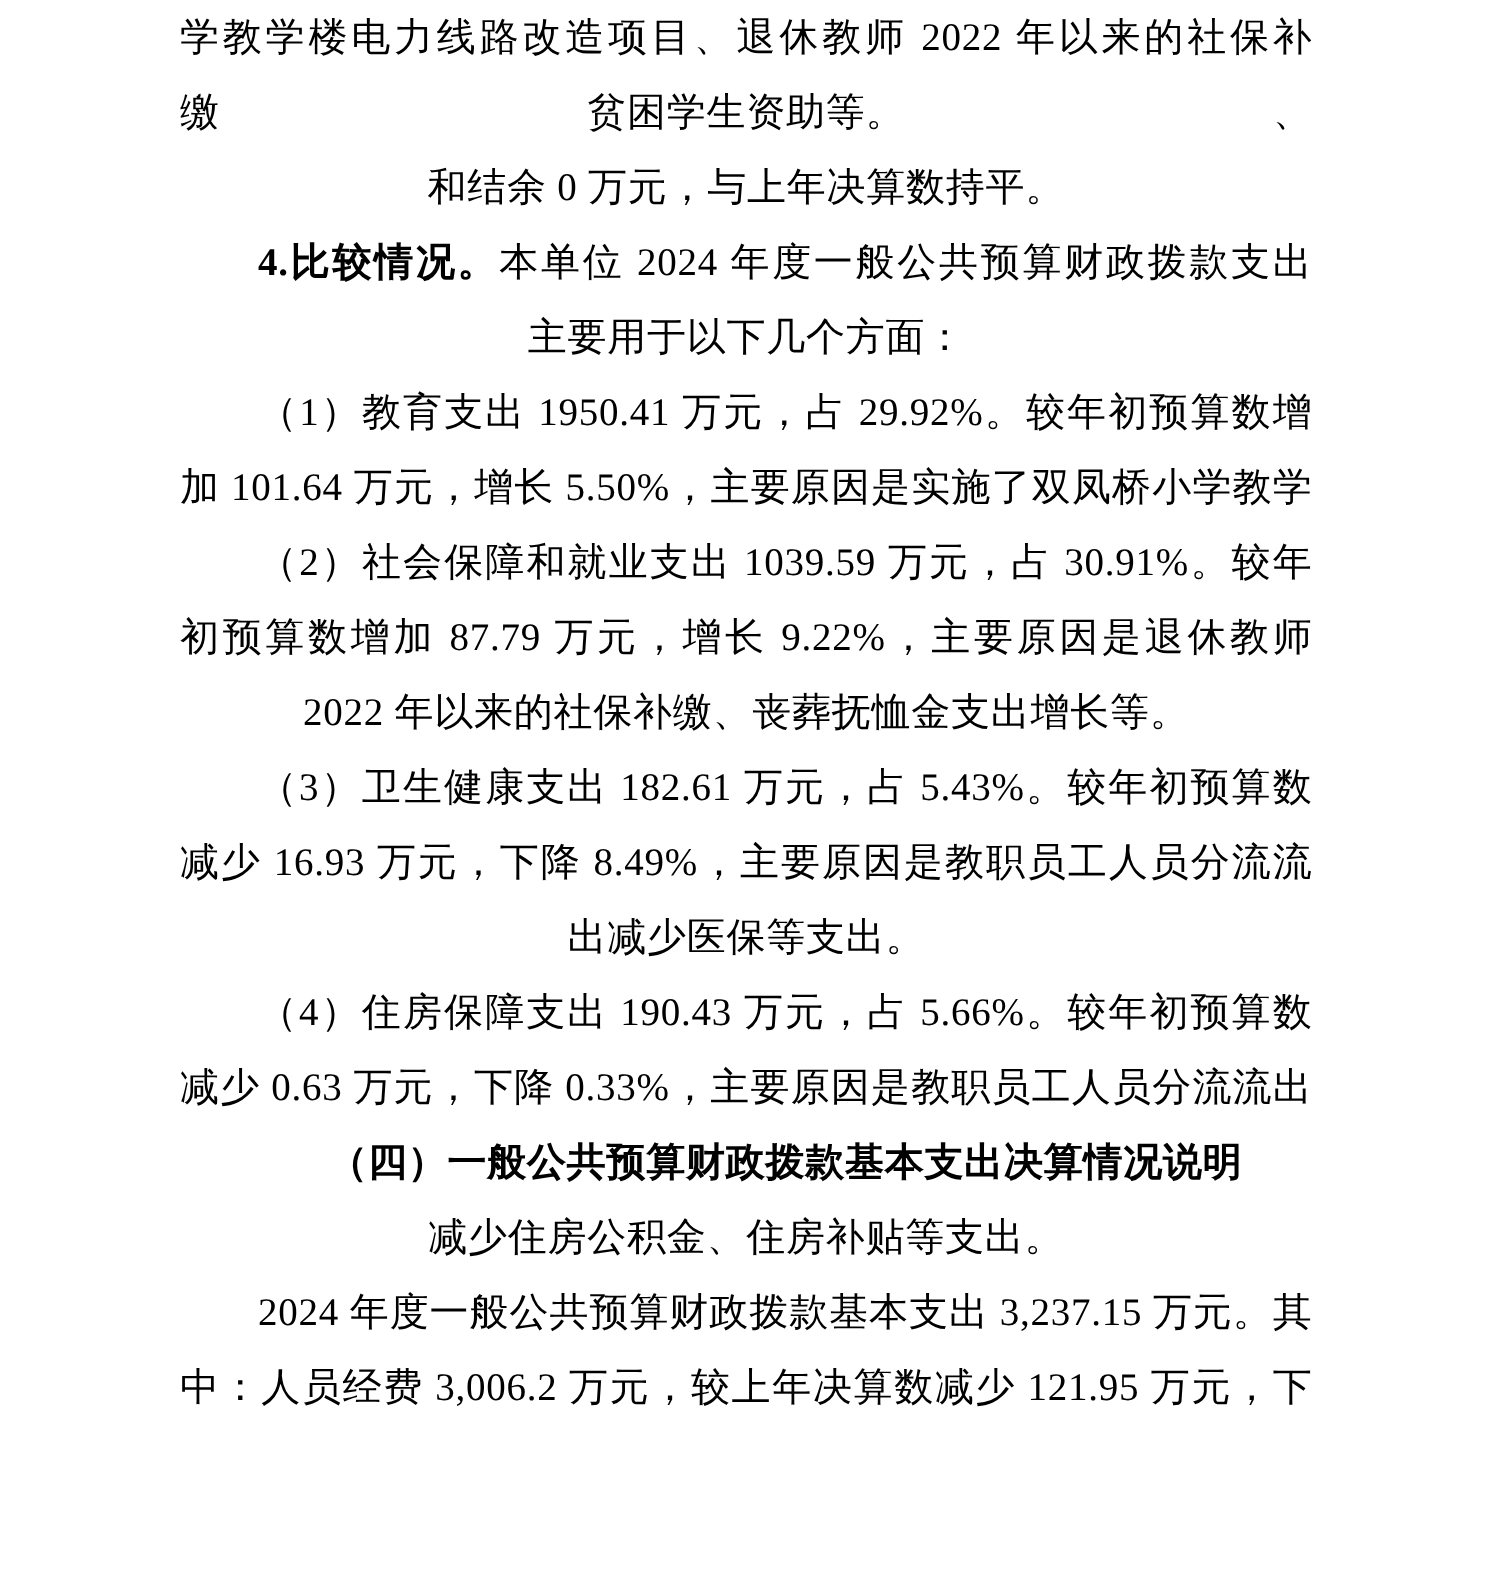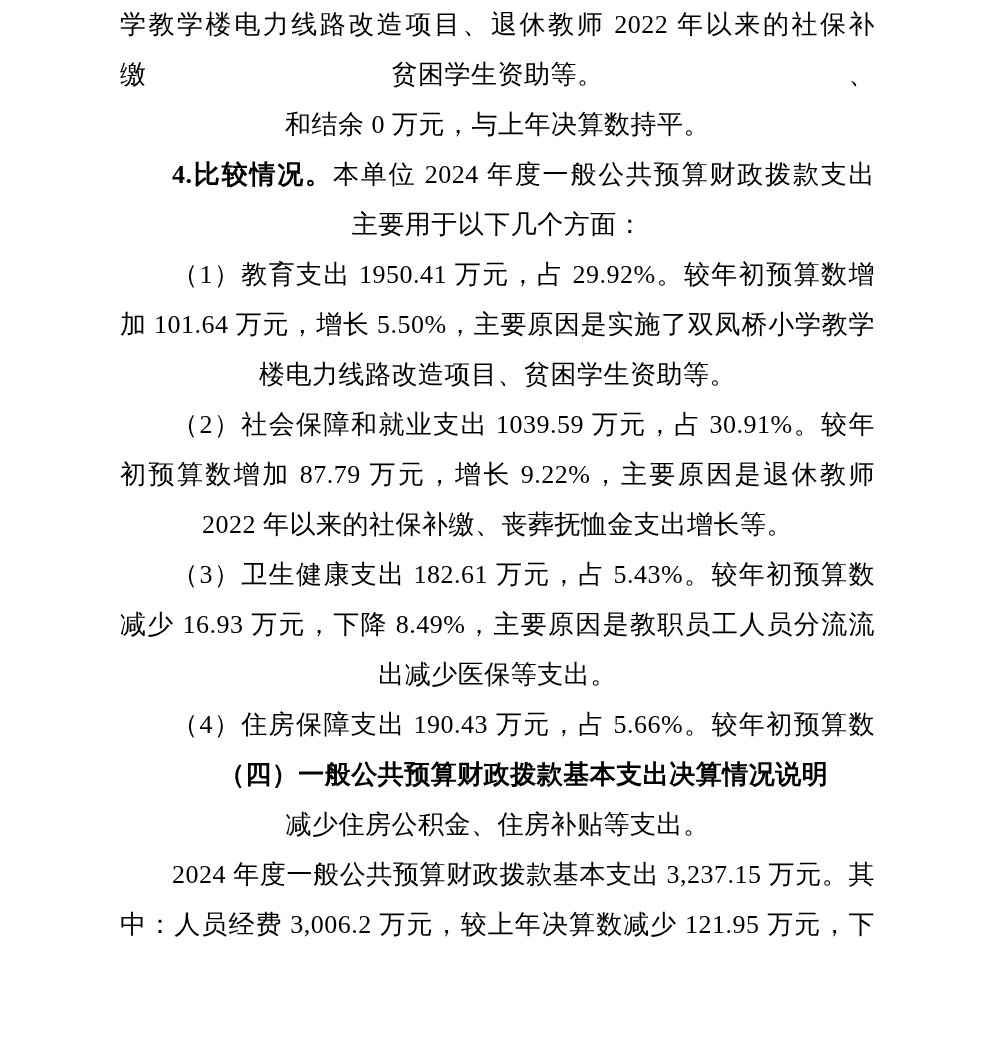--- a/index.html
+++ b/index.html
@@ -37,25 +37,25 @@
 <body>
 
 <div class="page">
   <div class="line full"><span class="b"></span><span>学教学楼电力线路改造项目、退休教师 2022 年以来的社保补缴、</span></div>
   <div class="line short"><span class="b"></span><span>贫困学生资助等。</span></div>
   <div class="line short"><span class="b"></span><span>和结余 0 万元，与上年决算数持平。</span></div>
   <div class="line full indent"><span class="b">4.比较情况。</span><span>本单位 2024 年度一般公共预算财政拨款支出</span></div>
   <div class="line short"><span class="b"></span><span>主要用于以下几个方面：</span></div>
   <div class="line full indent"><span class="b"></span><span>（1）教育支出 1950.41 万元，占 29.92%。较年初预算数增</span></div>
   <div class="line full"><span class="b"></span><span>加 101.64 万元，增长 5.50%，主要原因是实施了双凤桥小学教学</span></div>
-  <div class="line short"><span class="b"></span><span>楼电力线路改造项目、贫困学生资助等。</span></div>
   <div class="line full indent"><span class="b"></span><span>（2）社会保障和就业支出 1039.59 万元，占 30.91%。较年</span></div>
   <div class="line full"><span class="b"></span><span>初预算数增加 87.79 万元，增长 9.22%，主要原因是退休教师</span></div>
   <div class="line short"><span class="b"></span><span>2022 年以来的社保补缴、丧葬抚恤金支出增长等。</span></div>
   <div class="line full indent"><span class="b"></span><span>（3）卫生健康支出 182.61 万元，占 5.43%。较年初预算数</span></div>
   <div class="line full"><span class="b"></span><span>减少 16.93 万元，下降 8.49%，主要原因是教职员工人员分流流</span></div>
   <div class="line short"><span class="b"></span><span>出减少医保等支出。</span></div>
   <div class="line full indent"><span class="b"></span><span>（4）住房保障支出 190.43 万元，占 5.66%。较年初预算数</span></div>
+  <div class="line full"><span class="b"></span><span>减少 0.63 万元，下降 0.33%，主要原因是教职员工人员分流流出</span></div>
   <div class="line short indent"><span class="b">（四）一般公共预算财政拨款基本支出决算情况说明</span><span></span></div>
   <div class="line short"><span class="b"></span><span>减少住房公积金、住房补贴等支出。</span></div>
   <div class="line full indent"><span class="b"></span><span>2024 年度一般公共预算财政拨款基本支出 3,237.15 万元。其</span></div>
   <div class="line full"><span class="b"></span><span>中：人员经费 3,006.2 万元，较上年决算数减少 121.95 万元，下</span></div>
 </div>
 
 </body></html>

